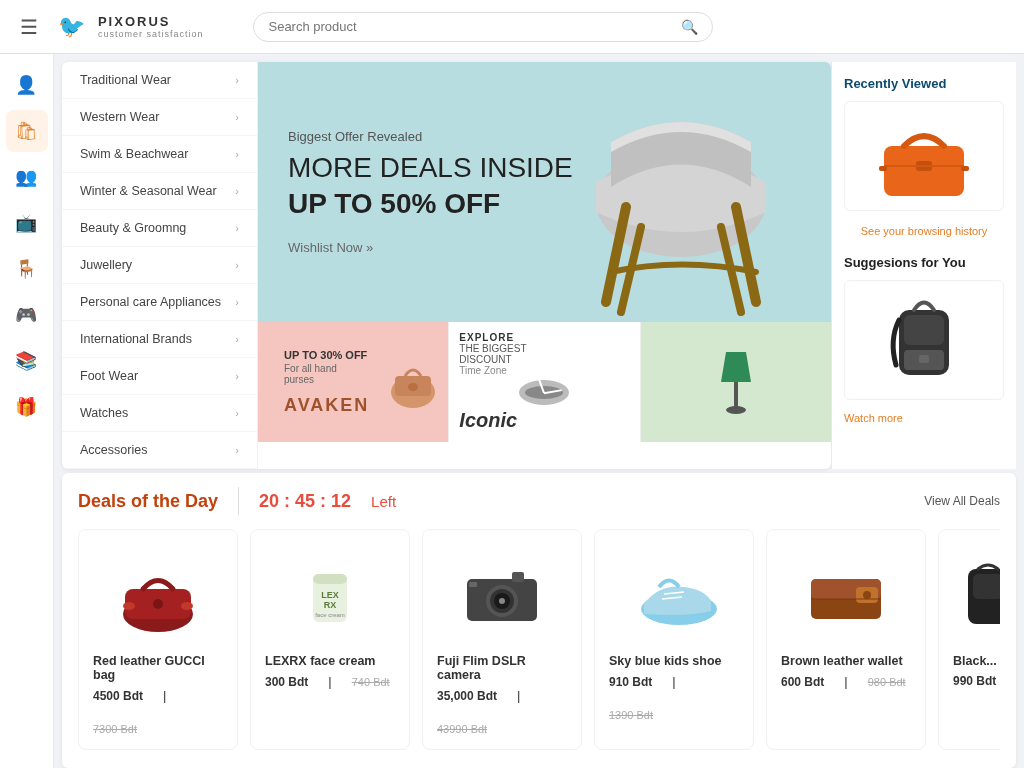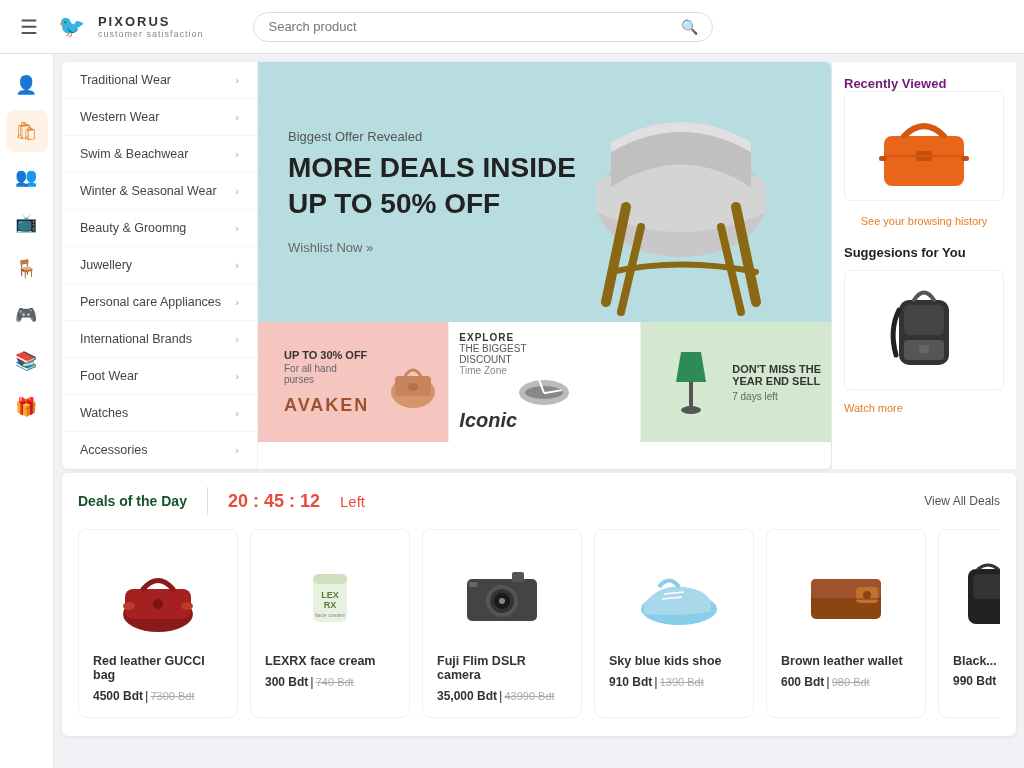--- a/index.html
+++ b/index.html
@@ -75,21 +75,21 @@
     .cat-arrow { color: #aaa; font-size: 11px; }
 
     
     .hero-promo { flex: 1; display: flex; flex-direction: column; }
     .hero-banner {
       background: #b8dde0; height: 260px; display: flex; align-items: center;
       position: relative; overflow: hidden; padding: 30px;
     }
     .hero-text { z-index: 2; }
     .hero-small { font-size: 13px; color: #555; margin-bottom: 8px; }
-    .hero-big { font-size: 28px; font-weight: 700; color: #222; line-height: 1.15; text-transform: uppercase; margin-bottom: 4px; }
+    .hero-big { font-size: 28px; font-weight: 400; color: #222; line-height: 1.15; text-transform: uppercase; margin-bottom: 4px; }
     .hero-sub { font-size: 28px; font-weight: 900; color: #222; text-transform: uppercase; margin-bottom: 20px; }
     .hero-cta {
       font-size: 13px; color: #666; cursor: pointer; display: flex; align-items: center; gap: 4px;
     }
     .hero-chair {
       position: absolute; right: 20px; bottom: 0;
       width: 260px; height: 240px;
     }
     
     .promo-row { display: flex; height: 120px; }
@@ -101,54 +101,54 @@
     .promo-up { font-size: 11px; font-weight: 700; color: #333; }
     .promo-desc { font-size: 10px; color: #666; margin-top: 2px; }
     .promo-brand { font-size: 18px; font-weight: 700; color: #a0522d; letter-spacing: 2px; margin-top: 10px; }
     .promo-center { text-align: center; padding: 10px; }
 
     
     .right-sidebar {
       width: 185px; border-left: 1px solid #e8e8e8; background: #fff;
       padding: 14px 12px; flex-shrink: 0;
     }
-    .sidebar-section-title { font-size: 13px; font-weight: 700; color: #701a75; }
+    .sidebar-section-title { font-size: 13px; font-weight: 700; color: #0c4a6e; margin-bottom: 10px; }
     .browsing-history-img {
       width: 100%; height: 110px; background: #fff; border-radius: 6px;
       display: flex; align-items: center; justify-content: center; margin-bottom: 8px;
       border: 1px solid #f0f0f0;
     }
     .see-history { font-size: 11px; color: #e67e22; cursor: pointer; text-align: center; display: block; padding: 6px 0; }
     .suggestions-title { font-size: 13px; font-weight: 700; color: #222; margin: 12px 0 10px; }
     .suggestion-img {
       width: 100%; height: 120px; background: #fff; border-radius: 6px;
       display: flex; align-items: center; justify-content: center; margin-bottom: 8px;
       border: 1px solid #f0f0f0;
     }
     .watch-more { font-size: 11px; color: #e67e22; cursor: pointer; display: block; text-align: left; padding: 4px 0; }
 
     
     .deals-section { margin: 0 8px 8px; background: #fff; border-radius: 6px; padding: 14px 16px; box-shadow: 0 1px 4px rgba(0,0,0,0.07); }
     .deals-header { display: flex; align-items: center; gap: 20px; margin-bottom: 14px; }
-    .deals-title { font-size: 14px; font-weight: 700; color: #14532d; text-align: center; }
+    .deals-title { font-size: 18px; font-weight: 700; color: #c2410c; text-align: center; }
     .deals-divider { width: 1px; height: 28px; background: #ddd; }
     .deals-timer { font-size: 18px; font-weight: 700; color: #e74c3c; }
     .deals-left { font-size: 15px; color: #e74c3c; font-weight: 500; }
     .view-all { margin-left: auto; font-size: 12px; color: #555; cursor: pointer; font-weight: 500; }
 
     
     .products-row { display: flex; gap: 12px; overflow-x: auto; padding-bottom: 4px; }
     .product-card {
       min-width: 160px; flex: 1; background: #fff; border: 1px solid #f0f0f0;
       border-radius: 8px; padding: 14px; cursor: pointer;
       transition: box-shadow 0.15s;
     }
     .product-img { width: 100%; height: 100px; display: flex; align-items: center; justify-content: center; margin-bottom: 10px; }
     .product-name { font-size: 12.5px; font-weight: 600; color: #333; margin-bottom: 6px; }
-    .product-prices { display: flex; gap: 2px; align-items: center; flex-wrap: wrap; }
+    .product-prices { display: flex; gap: 20px; align-items: center; flex-wrap: wrap; }
     .price-new { font-size: 12px; color: #333; font-weight: 600; }
     .price-old { font-size: 11px; color: #aaa; text-decoration: line-through; }
 
     
     ::-webkit-scrollbar { width: 4px; height: 4px; }
     ::-webkit-scrollbar-track { background: #f0f0f0; }
     ::-webkit-scrollbar-thumb { background: #ccc; border-radius: 2px; }
   </style>
 </head>
 <body>
@@ -303,25 +303,20 @@
             <div class="promo-card promo-green">
               <div style="display:flex; align-items:center; height:100%; padding:10px;">
 
                 <div style="flex:1; display:flex; align-items:center; justify-content:center;">
                   <svg width="50" height="80" viewBox="0 0 50 80">
                     <polygon points="10,40 40,40 35,10 15,10" fill="#2e8b57"></polygon>
                     <rect x="23" y="40" width="4" height="28" fill="#555"></rect>
                     <ellipse cx="25" cy="68" rx="10" ry="4" fill="#555"></ellipse>
                   </svg>
                 </div>
-                <div>
-                  <div style="font-size:11px; font-weight:700; color:#333; text-transform:uppercase;">DON'T MISS THE</div>
-                  <div style="font-size:11px; font-weight:700; color:#333; text-transform:uppercase;">YEAR END SELL</div>
-                  <div style="font-size:10px; color:#666; margin-top:4px;">7 days left</div>
-                </div>
               </div>
             </div>
           </div>
         </div>
       </div>
 
       <aside class="right-sidebar">
         <div class="sidebar-section-title">Recently Viewed</div>
         <div class="browsing-history-img">
 

